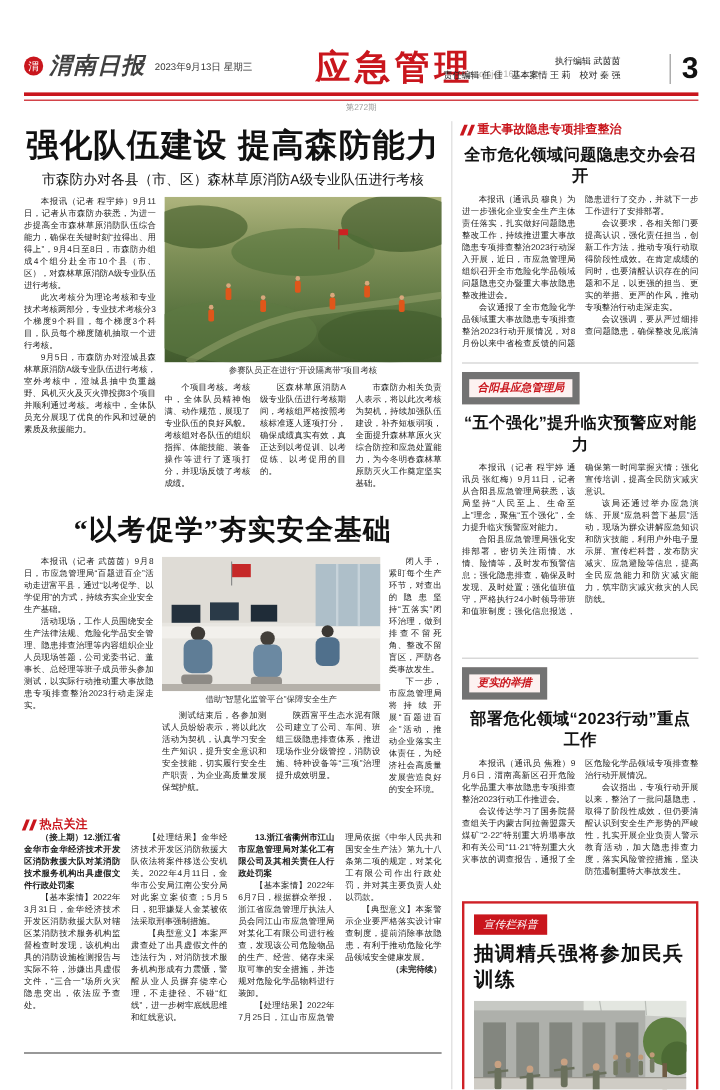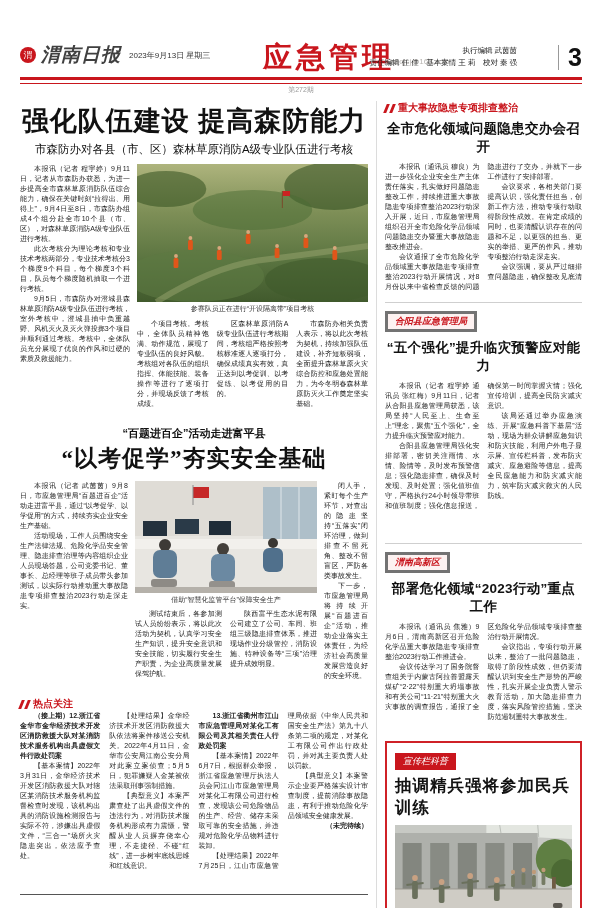--- a/index.html
+++ b/index.html
@@ -61,21 +61,21 @@
   .a3-head{font-family:"Liberation Serif","DejaVu Serif",serif;font-size:25px;font-weight:bold;
            text-align:center;letter-spacing:2px;margin:4px 0 8px;}
   .a3-cols{column-count:4;column-gap:9px;height:178px;overflow:hidden;}
   
   .h-right{font-size:13.5px;font-weight:800;text-align:center;margin:5px 0 6px;letter-spacing:0.3px;}
   .rbody{column-count:2;column-gap:8px;overflow:hidden;}
   .rb1{height:132px;}
   .rb2{height:154px;}
   .rb3{height:110px;}
   .rsep{border:none;border-top:1px solid #cfcfcf;margin:8px 0 7px;}
-  .tag-box{display:inline-block;border:3px solid #737373;background:#fdf2f1;color:#c9161d;
+  .tag-box{display:inline-block;border:6px solid #737373;background:#fdf2f1;color:#c9161d;
            font-family:"Liberation Serif","DejaVu Serif",serif;font-style:italic;font-weight:bold;
            font-size:9px;padding:1px 7px;margin-bottom:2px;}
   .tag-fill{display:inline-block;background:#c9161d;color:#fff;
             font-family:"Liberation Serif","DejaVu Serif",serif;font-style:italic;
             font-size:9px;padding:2px 8px;margin-bottom:2px;}
   .redbox{border:2px solid #cf2127;padding:7px 8px 4px;margin-top:9px;}
   .h-serif{font-family:"Liberation Serif","DejaVu Serif",serif;font-size:16.5px;font-weight:bold;
            margin:3px 0 6px;letter-spacing:1px;}
 </style>
 </head>
@@ -161,21 +161,20 @@
             <div class="a1-cols bodytext">
                 <p>个项目考核。考核中，全体队员精神饱满、动作规范，展现了专业队伍的良好风貌。考核组对各队伍的组织指挥、体能技能、装备操作等进行了逐项打分，并现场反馈了考核成绩。</p>
                 <p>区森林草原消防A级专业队伍进行考核期间，考核组严格按照考核标准逐人逐项打分，确保成绩真实有效，真正达到以考促训、以考促练、以考促用的目的。</p>
                 <p>市森防办相关负责人表示，将以此次考核为契机，持续加强队伍建设，补齐短板弱项，全面提升森林草原火灾综合防控和应急处置能力，为今冬明春森林草原防灭火工作奠定坚实基础。</p>
               </div>
           </div>
         </div>
       </div>
 
       <div class="a2">
-        <div class="kicker">“百题进百企”活动走进富平县</div>
         <h2 class="h2">“以考促学”夯实安全基础</h2>
         <div class="a2-row">
           <div class="a2-left bodytext">
               <p>本报讯（记者 武茵茵）9月8日，市应急管理局“百题进百企”活动走进富平县，通过“以考促学、以学促用”的方式，持续夯实企业安全生产基础。</p>
               <p>活动现场，工作人员围绕安全生产法律法规、危险化学品安全管理、隐患排查治理等内容组织企业人员现场答题，公司党委书记、董事长、总经理等班子成员带头参加测试，以实际行动推动重大事故隐患专项排查整治2023行动走深走实。</p>
             </div>
           <div class="a2-center">
             <figure>
               <svg class="photo" viewBox="0 0 182 112" height="112" preserveAspectRatio="none">
                 <rect width="182" height="112" fill="#e8e6e1"></rect>
@@ -256,21 +255,21 @@
         <div class="h-right">“五个强化”提升临灾预警应对能力</div>
         <div class="rbody rb2 bodytext">
             <p>本报讯（记者 程宇婷 通讯员 张红梅）9月11日，记者从合阳县应急管理局获悉，该局坚持“人民至上、生命至上”理念，聚焦“五个强化”，全力提升临灾预警应对能力。</p>
             <p>合阳县应急管理局强化安排部署，密切关注雨情、水情、险情等，及时发布预警信息；强化隐患排查，确保及时发现、及时处置；强化值班值守，严格执行24小时领导带班和值班制度；强化信息报送，确保第一时间掌握灾情；强化宣传培训，提高全民防灾减灾意识。</p>
             <p>该局还通过举办应急演练、开展“应急科普下基层”活动，现场为群众讲解应急知识和防灾技能，利用户外电子显示屏、宣传栏科普，发布防灾减灾、应急避险等信息，提高全民应急能力和防灾减灾能力，筑牢防灾减灾救灾的人民防线。</p>
           </div>
       </div>
       <hr class="rsep">
 
       <div>
-        <span class="tag-box">渭南高新区</span>
+        <span class="tag-box">更实的举措</span>
         <div class="h-right">部署危化领域“2023行动”重点工作</div>
         <div class="rbody rb3 bodytext">
             <p>本报讯（通讯员 焦雅）9月6日，渭南高新区召开危险化学品重大事故隐患专项排查整治2023行动工作推进会。</p>
             <p>会议传达学习了国务院督查组关于内蒙古阿拉善盟露天煤矿“2·22”特别重大坍塌事故和有关公司“11·21”特别重大火灾事故的调查报告，通报了全区危险化学品领域专项排查整治行动开展情况。</p>
             <p>会议指出，专项行动开展以来，整治了一批问题隐患，取得了阶段性成效，但仍要清醒认识到安全生产形势的严峻性，扎实开展企业负责人警示教育活动，加大隐患排查力度，落实风险管控措施，坚决防范遏制重特大事故发生。</p>
           </div>
       </div>
 
       <div class="redbox">
         <span class="tag-fill">宣传栏科普</span>

